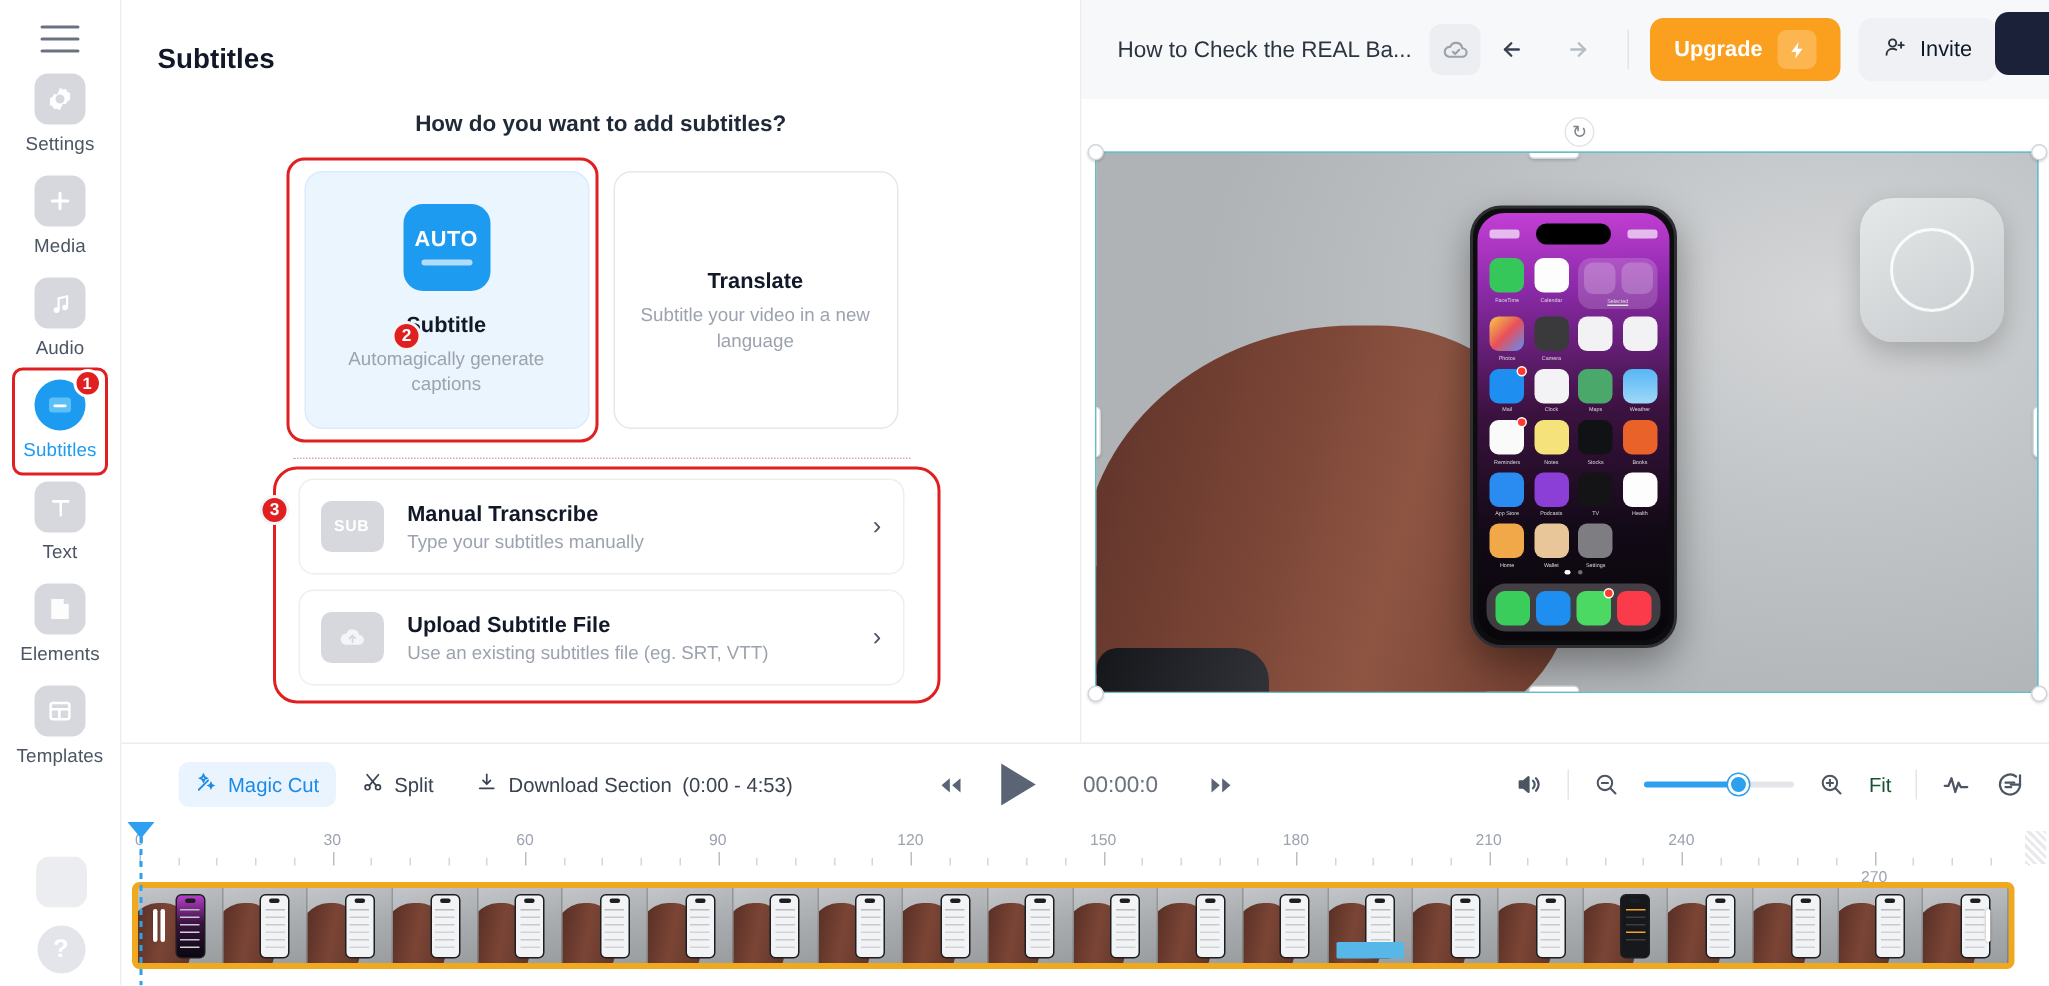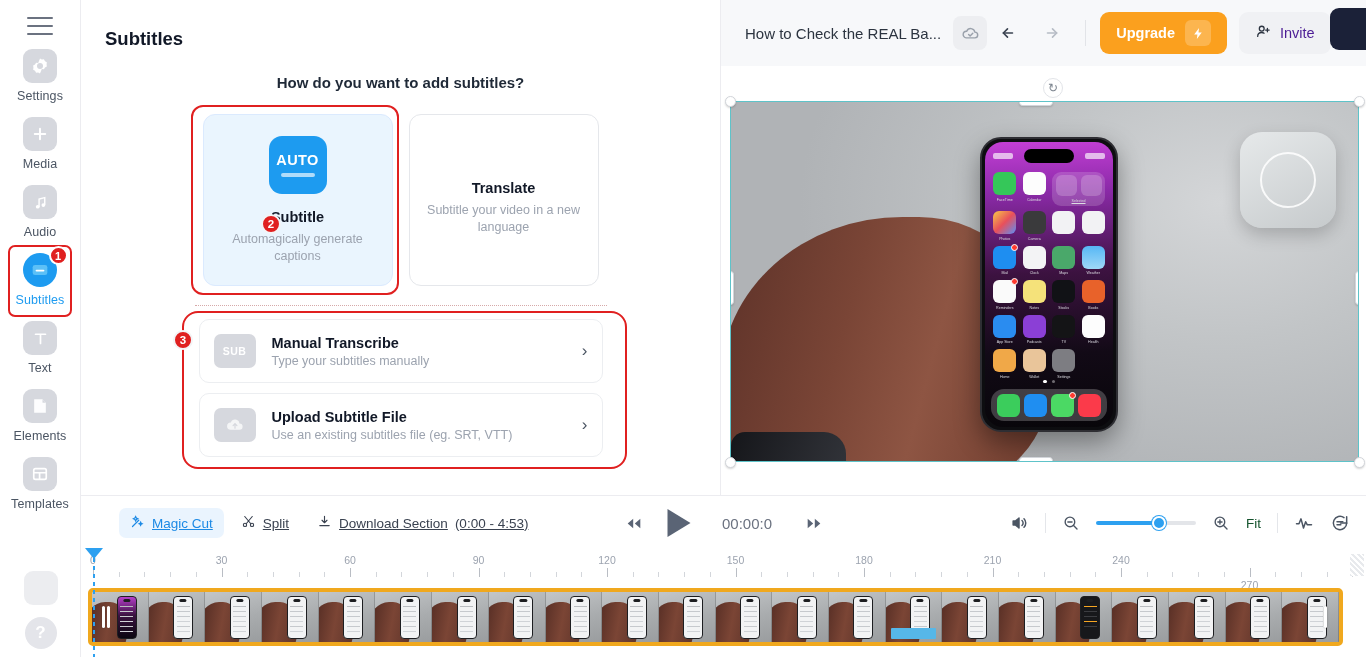--- a/index.html
+++ b/index.html
@@ -96,21 +96,21 @@
   .hbtn.saved { background:#edeef1; margin-left:12px; }
   .undo, .redo { color:#3a4250; margin-left:6px; }
   .redo { color:#b6bcc5; }
   .hsep { width:1px; height:26px; background:#e2e4e8; margin:0 14px 0 18px; }
   .upgrade { height:42px; padding:0 16px; border-radius:9px; background:#fba01e;
     color:#fff; font-size:14.5px; font-weight:bold; display:flex; align-items:center;
     gap:10px; cursor:pointer; }
   .bolt { width:26px; height:26px; border-radius:6px; background:rgba(255,255,255,.22);
     display:flex; align-items:center; justify-content:center; font-size:15px; }
   .invite { height:42px; padding:0 16px; border-radius:9px; background:#f0f1f4;
-    color:#4c1d95; font-size:14.5px; display:flex; align-items:center; gap:8px;
+    color:#0f172a; font-size:14.5px; display:flex; align-items:center; gap:8px;
     margin-left:12px; cursor:pointer; }
   .export { position:absolute; right:-8px; top:8px; width:44px; height:42px;
     border-radius:9px; background:#1b2138; cursor:pointer; }
 
   
   .preview { position:absolute; left:721px; top:66px; width:645px; height:429px;
     background:#ffffff; }
   .rotate { position:absolute; left:322px; top:12px; width:20px; height:20px;
     border-radius:50%; background:#fff; border:1px solid #e2e4e8; color:#7d858f;
     display:flex; align-items:center; justify-content:center; font-size:12px; cursor:pointer; }
@@ -169,21 +169,21 @@
   .hdl { position:absolute; width:11px; height:11px; border-radius:50%;
     background:#fff; border:1px solid #d2d5da; box-shadow:0 1px 2px rgba(0,0,0,.16); cursor:pointer; }
   .hbar { position:absolute; background:#fff; border:1px solid #d2d5da; border-radius:4px;
     box-shadow:0 1px 2px rgba(0,0,0,.16); cursor:pointer; }
 
   
   .toolbar { position:absolute; left:81px; top:495px; width:1285px; height:55px;
     background:#fff; border-top:1px solid #ececf0; display:flex; align-items:center; }
   .tgrp-l { display:flex; align-items:center; gap:6px; padding-left:38px; }
   .tbtn { display:flex; align-items:center; gap:7px; height:30px; padding:0 11px;
-    border-radius:7px; font-size:13.5px; color:#3a4250; cursor:pointer;text-decoration:underline; }
+    border-radius:7px; font-size:13.5px; color:#3a4250; cursor:pointer; }
   .tbtn.on { background:#eaf4fe; color:#1d8ae5; }
   .tgrp-c { position:absolute; left:50%; transform:translateX(-50%);
     display:flex; align-items:center; gap:24px; }
   .play { width:0; height:0; border-left:23px solid #5a6475;
     border-top:14px solid transparent; border-bottom:14px solid transparent; cursor:pointer; }
   .time { font-size:15px; color:#6b7280; min-width:66px; text-align:center; }
   .tgrp-r { margin-left:auto; display:flex; align-items:center; gap:16px; padding-right:16px; }
   .zline { width:100px; height:4px; border-radius:3px; position:relative;
     background:linear-gradient(to right,#2da0f0 0 62%, #e3e5e9 62% 100%); cursor:pointer; }
   .zknob { position:absolute; left:56px; top:-5px; width:14px; height:14px;

